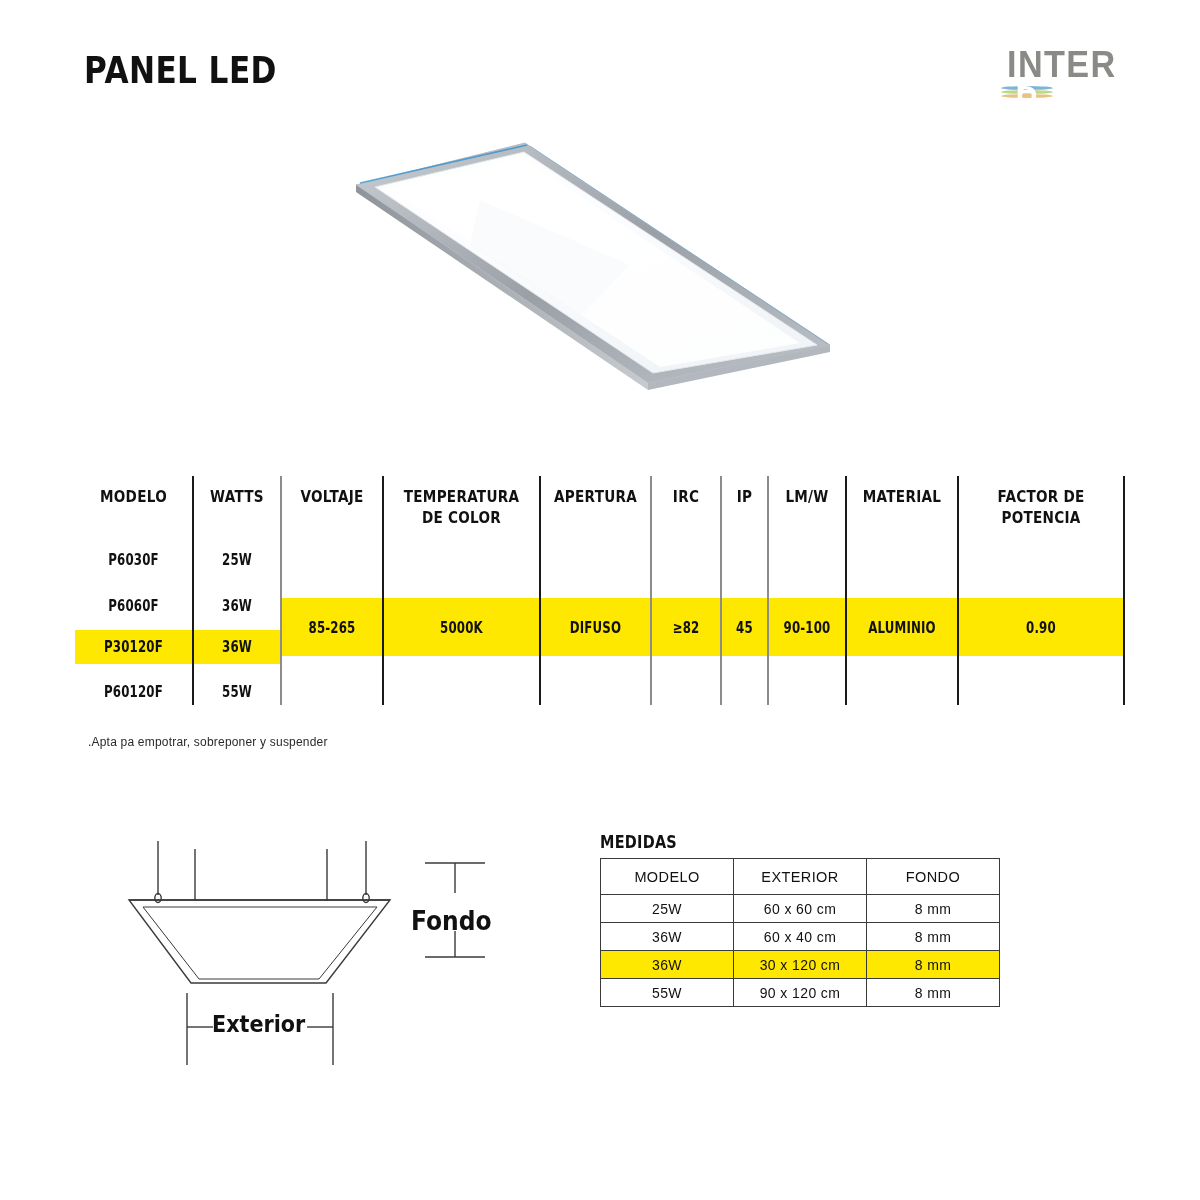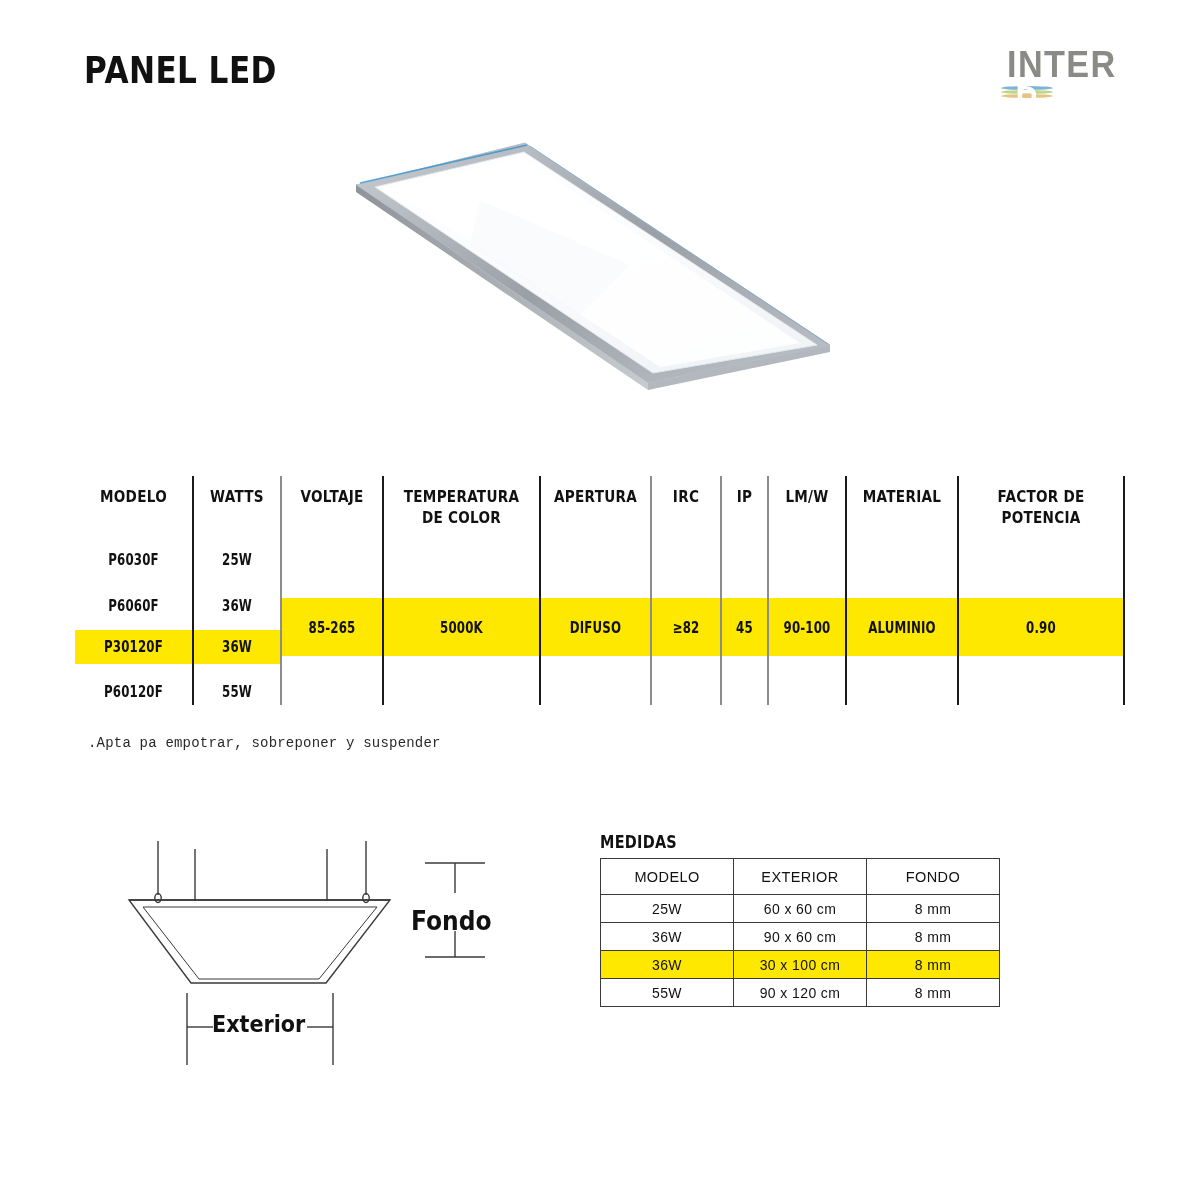--- a/index.html
+++ b/index.html
@@ -135,22 +135,22 @@
     color: #111111;
     text-align: center;
     transform: scaleX(0.82);
     letter-spacing: 0.2px;
   }
 
   #spec-note {
     position: absolute;
     left: 88px;
     top: 735px;
-    font-family: Liberation Mono, monospace;
-    font-size: 14px;
+    font-family: Liberation Sans, sans-serif;
+    font-size: 12px;
     color: #2a2a2a;
     letter-spacing: 0.2px;
   }
 
   
   #dim-diagram {
     position: absolute;
     left: 105px;
     top: 835px;
     width: 430px;
@@ -370,26 +370,26 @@
       </tr>
     </thead>
     <tbody>
       <tr>
         <td>25W</td>
         <td>60 x 60 cm</td>
         <td>8 mm</td>
       </tr>
       <tr>
         <td>36W</td>
-        <td>90 x 60 cm</td>
+        <td>60 x 40 cm</td>
         <td>8 mm</td>
       </tr>
       <tr class="highlight">
         <td style="background: rgb(255, 232, 0);">36W</td>
-        <td style="background: rgb(255, 232, 0);">30 x 100 cm</td>
+        <td style="background: rgb(255, 232, 0);">30 x 120 cm</td>
         <td style="background: rgb(255, 232, 0);">8 mm</td>
       </tr>
       <tr>
         <td>55W</td>
         <td>90 x 120 cm</td>
         <td>8 mm</td>
       </tr>
     </tbody>
   </table>
 

